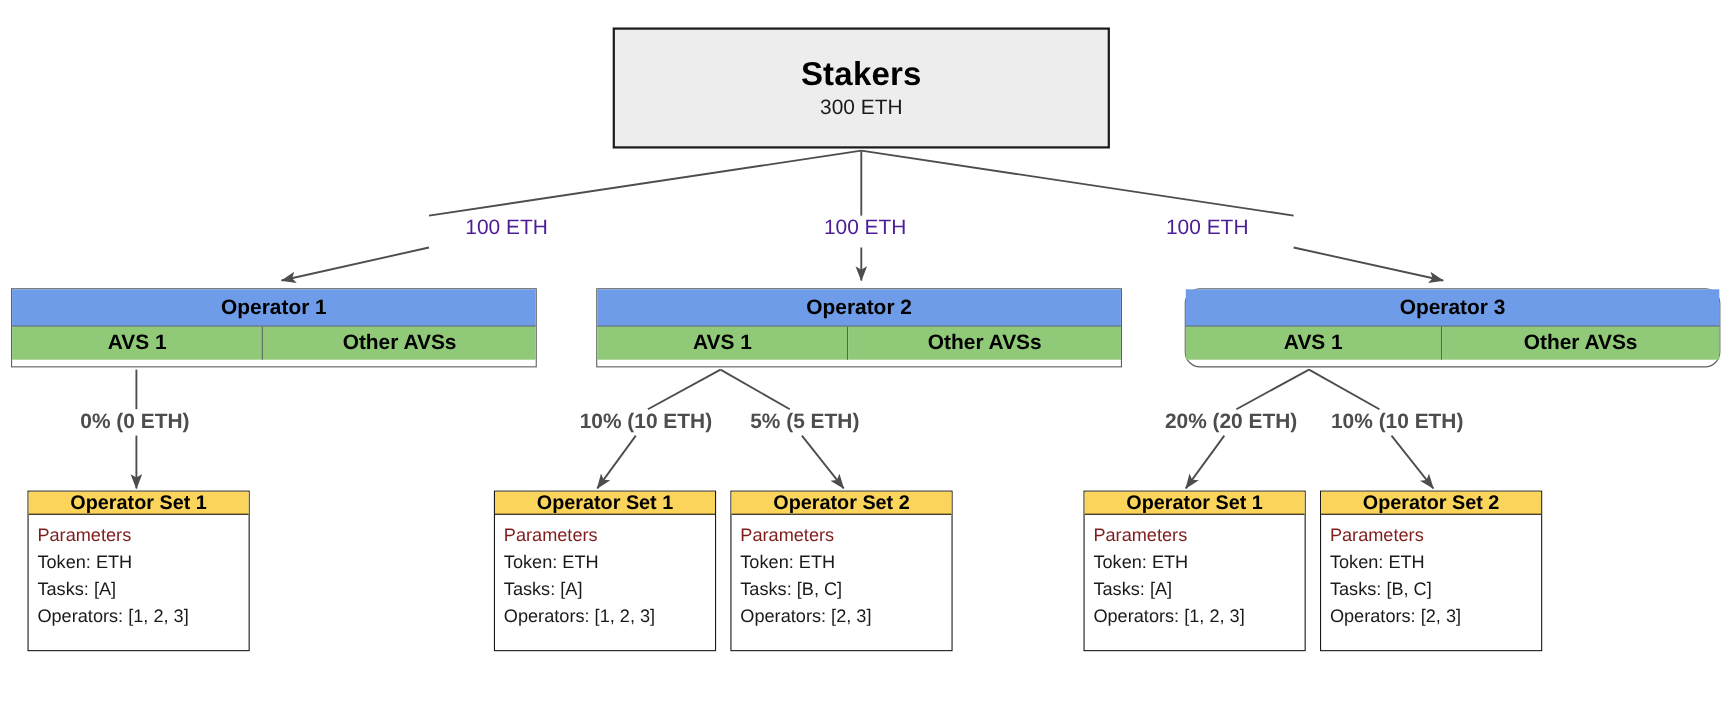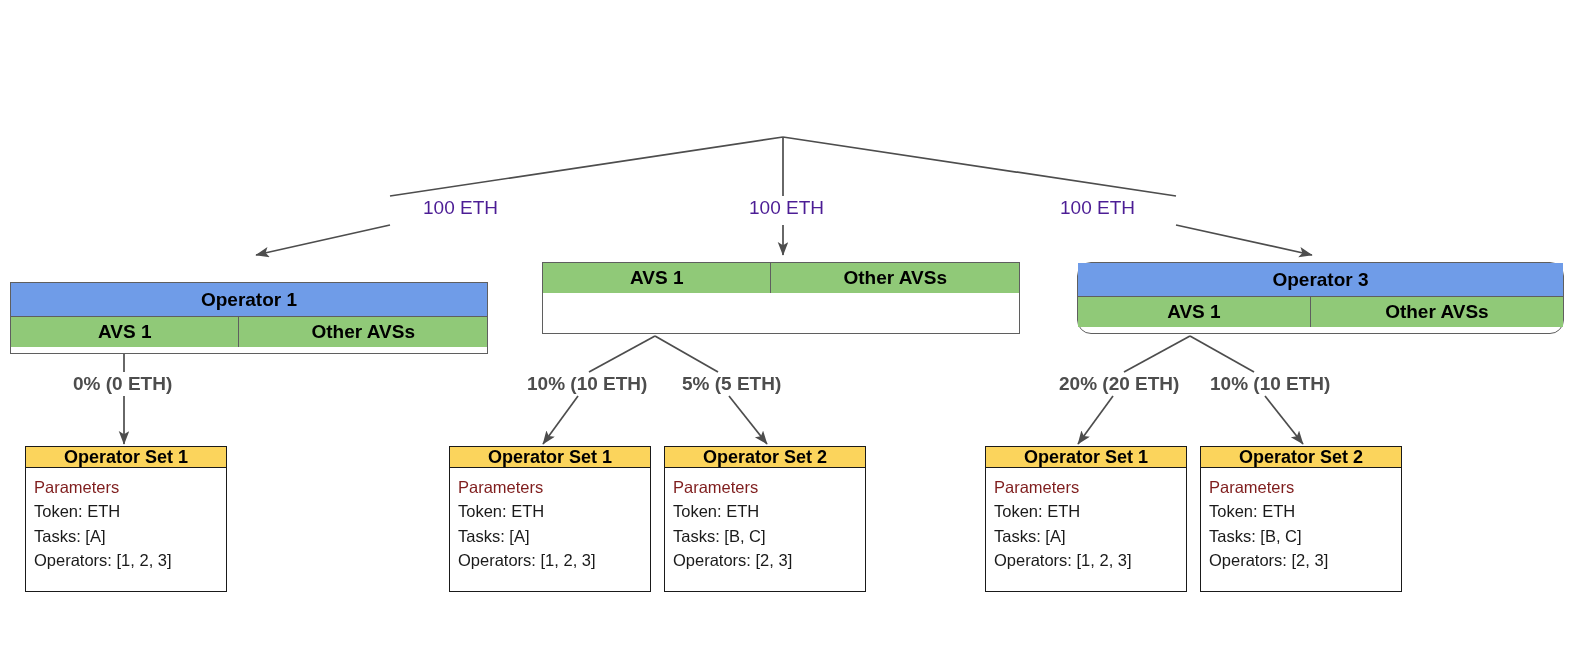--- a/index.html
+++ b/index.html
@@ -197,34 +197,39 @@
       <path d="M1190,336 L1124,372" stroke="#4d4d4d" stroke-width="1.7" fill="none"></path>
       <path d="M1113,396 L1078,444" stroke="#4d4d4d" stroke-width="1.7" fill="none" marker-end="url(#arrow)"></path>
     </g>
 
     <g>
       <path d="M1190,336 L1254,372" stroke="#4d4d4d" stroke-width="1.7" fill="none"></path>
       <path d="M1265,396 L1303,444" stroke="#4d4d4d" stroke-width="1.7" fill="none" marker-end="url(#arrow)"></path>
     </g>
   </svg>
 
+  <div class="stakers-box">
+    <div class="stakers-title">Stakers</div>
+    <div class="stakers-sub">300 ETH</div>
+  </div>
 
   <div class="edge-label" style="left:420px; top:198px;">100 ETH</div>
   <div class="edge-label" style="left:746px; top:198px;">100 ETH</div>
   <div class="edge-label" style="left:1057px; top:198px;">100 ETH</div>
 
-  <div class="operator-box" style="left:10px; top:262px; width:478px; height:72px;margin-top:20px;">
+  <div class="operator-box" style="left:10px; top:262px; width:478px; height:72px;">
     <div class="operator-header">Operator 1</div>
     <div class="operator-avs-row">
       <div class="avs-cell avs-primary">AVS 1</div>
       <div class="avs-cell avs-other">Other AVSs</div>
     </div>
   </div>
 
   <div class="operator-box" style="left:542px; top:262px; width:478px; height:72px;">
+    <div class="operator-header">Operator 2</div>
     <div class="operator-avs-row">
       <div class="avs-cell avs-primary">AVS 1</div>
       <div class="avs-cell avs-other">Other AVSs</div>
     </div>
   </div>
 
   <div class="operator-box" style="left:1077px; top:262px; width:487px; height:72px;border-radius:14px;">
     <div class="operator-header">Operator 3</div>
     <div class="operator-avs-row">
       <div class="avs-cell avs-primary">AVS 1</div>

